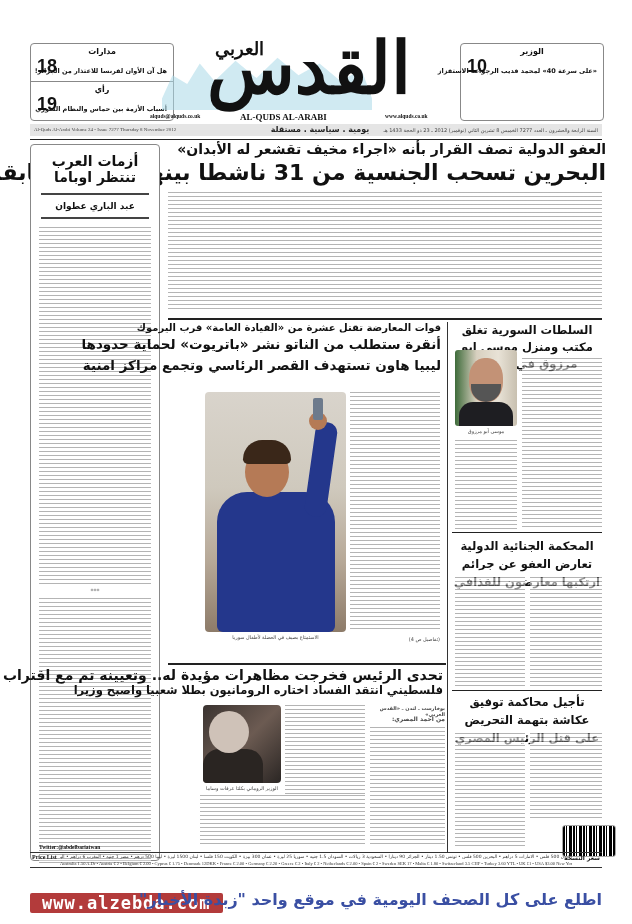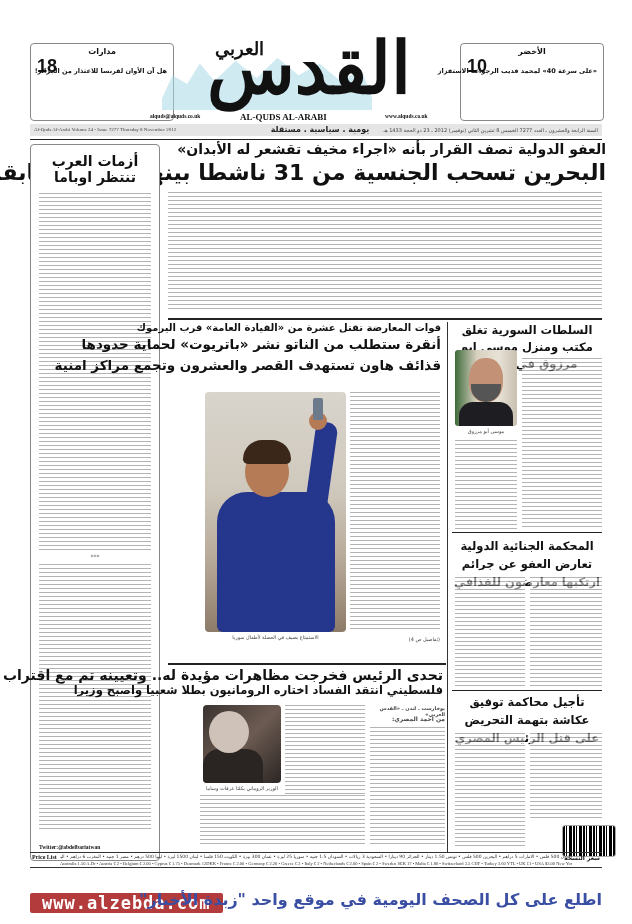--- a/index.html
+++ b/index.html
@@ -61,26 +61,31 @@
 </style>
 </head>
 <body>
 
 <div class="teaser left box">
   <div class="half">
     <div class="cat">مدارات</div>
     <span class="num">18</span>
     <span class="ttl">هل آن الأوان لفرنسا للاعتذار من الجزائر!</span>
   </div>
+  <div class="half">
+    <div class="cat">رأي</div>
+    <span class="num">19</span>
+    <span class="ttl">أسباب الأزمة بين حماس والنظام السوري</span>
+  </div>
 </div>
 <div class="abs" style="left:30px;top:43px;"></div>
 
 <div class="teaser right box" style="left:460px;">
   <div class="half">
-    <div class="cat">الأخضر</div>
+    <div class="cat">الوزير</div>
     <span class="num">10</span>
     <span class="ttl">«على سرعة 40» لمحمد قديب الرجواعد الاستفزاز</span>
   </div>
 </div>
 
 <style>.teaser.left{left:30px;}</style>
 
 <div class="abs masthead-bg"></div>
 <div class="abs logo">القدس</div>
 <div class="abs logo-sub">العربي</div>
@@ -95,29 +100,30 @@
 </div>
 <div class="abs rule" style="left:30px;top:139px;width:572px;"></div>
 
 <div class="abs head-kicker">العفو الدولية تصف القرار بأنه «اجراء مخيف تقشعر له الأبدان»</div>
 <div class="abs head-main">البحرين تسحب الجنسية من 31 ناشطا بينهم نائبان سابقان</div>
 <div class="abs txt" style="left:168px;top:192px;width:434px;height:118px;"></div>
 <div class="abs rule" style="left:168px;top:318px;width:434px;height:2px;"></div>
 
 <div class="abs box col-box">
   <div class="col-title">أزمات العرب تنتظر اوباما</div>
+  <div class="col-author">عبد الباري عطوان</div>
   <div class="txt" style="margin:8px 8px 0 8px;height:360px;"></div>
   <div class="stars">***</div>
   <div class="txt" style="margin:4px 8px 0 8px;height:265px;"></div>
   <div class="twitter">Twitter:@abdelbariatwan</div>
 </div>
 
 <div class="abs sub-head" style="left:205px;top:322px;width:236px;font-size:10px;text-align:right;">قوات المعارضة تقتل عشرة من «القيادة العامة» قرب اليرموك</div>
 <div class="abs sub-head" style="left:205px;top:336px;width:236px;font-size:13.5px;text-align:right;">أنقرة ستطلب من الناتو نشر «باتريوت» لحماية حدودها</div>
-<div class="abs sub-head" style="left:205px;top:357px;width:236px;font-size:13.5px;text-align:right;">قذائف هاون تستهدف القصر والعشرون وتجمع مراكز امنية</div>
+<div class="abs sub-head" style="left:205px;top:357px;width:236px;font-size:13.5px;text-align:right;">ليبيا هاون تستهدف القصر الرئاسي وتجمع مراكز امنية</div>
 
 <div class="abs photo-kid">
   <div class="kid-body"></div>
   <div class="kid-arm"></div>
   <div class="kid-hand"></div>
   <div class="kid-toy"></div>
   <div class="kid-head"></div>
   <div class="kid-hair"></div>
 </div>
 <div class="abs caption" style="left:205px;top:634px;width:141px;">الاستمتاع بصيف في العضلة لأطفال سوريا</div>

